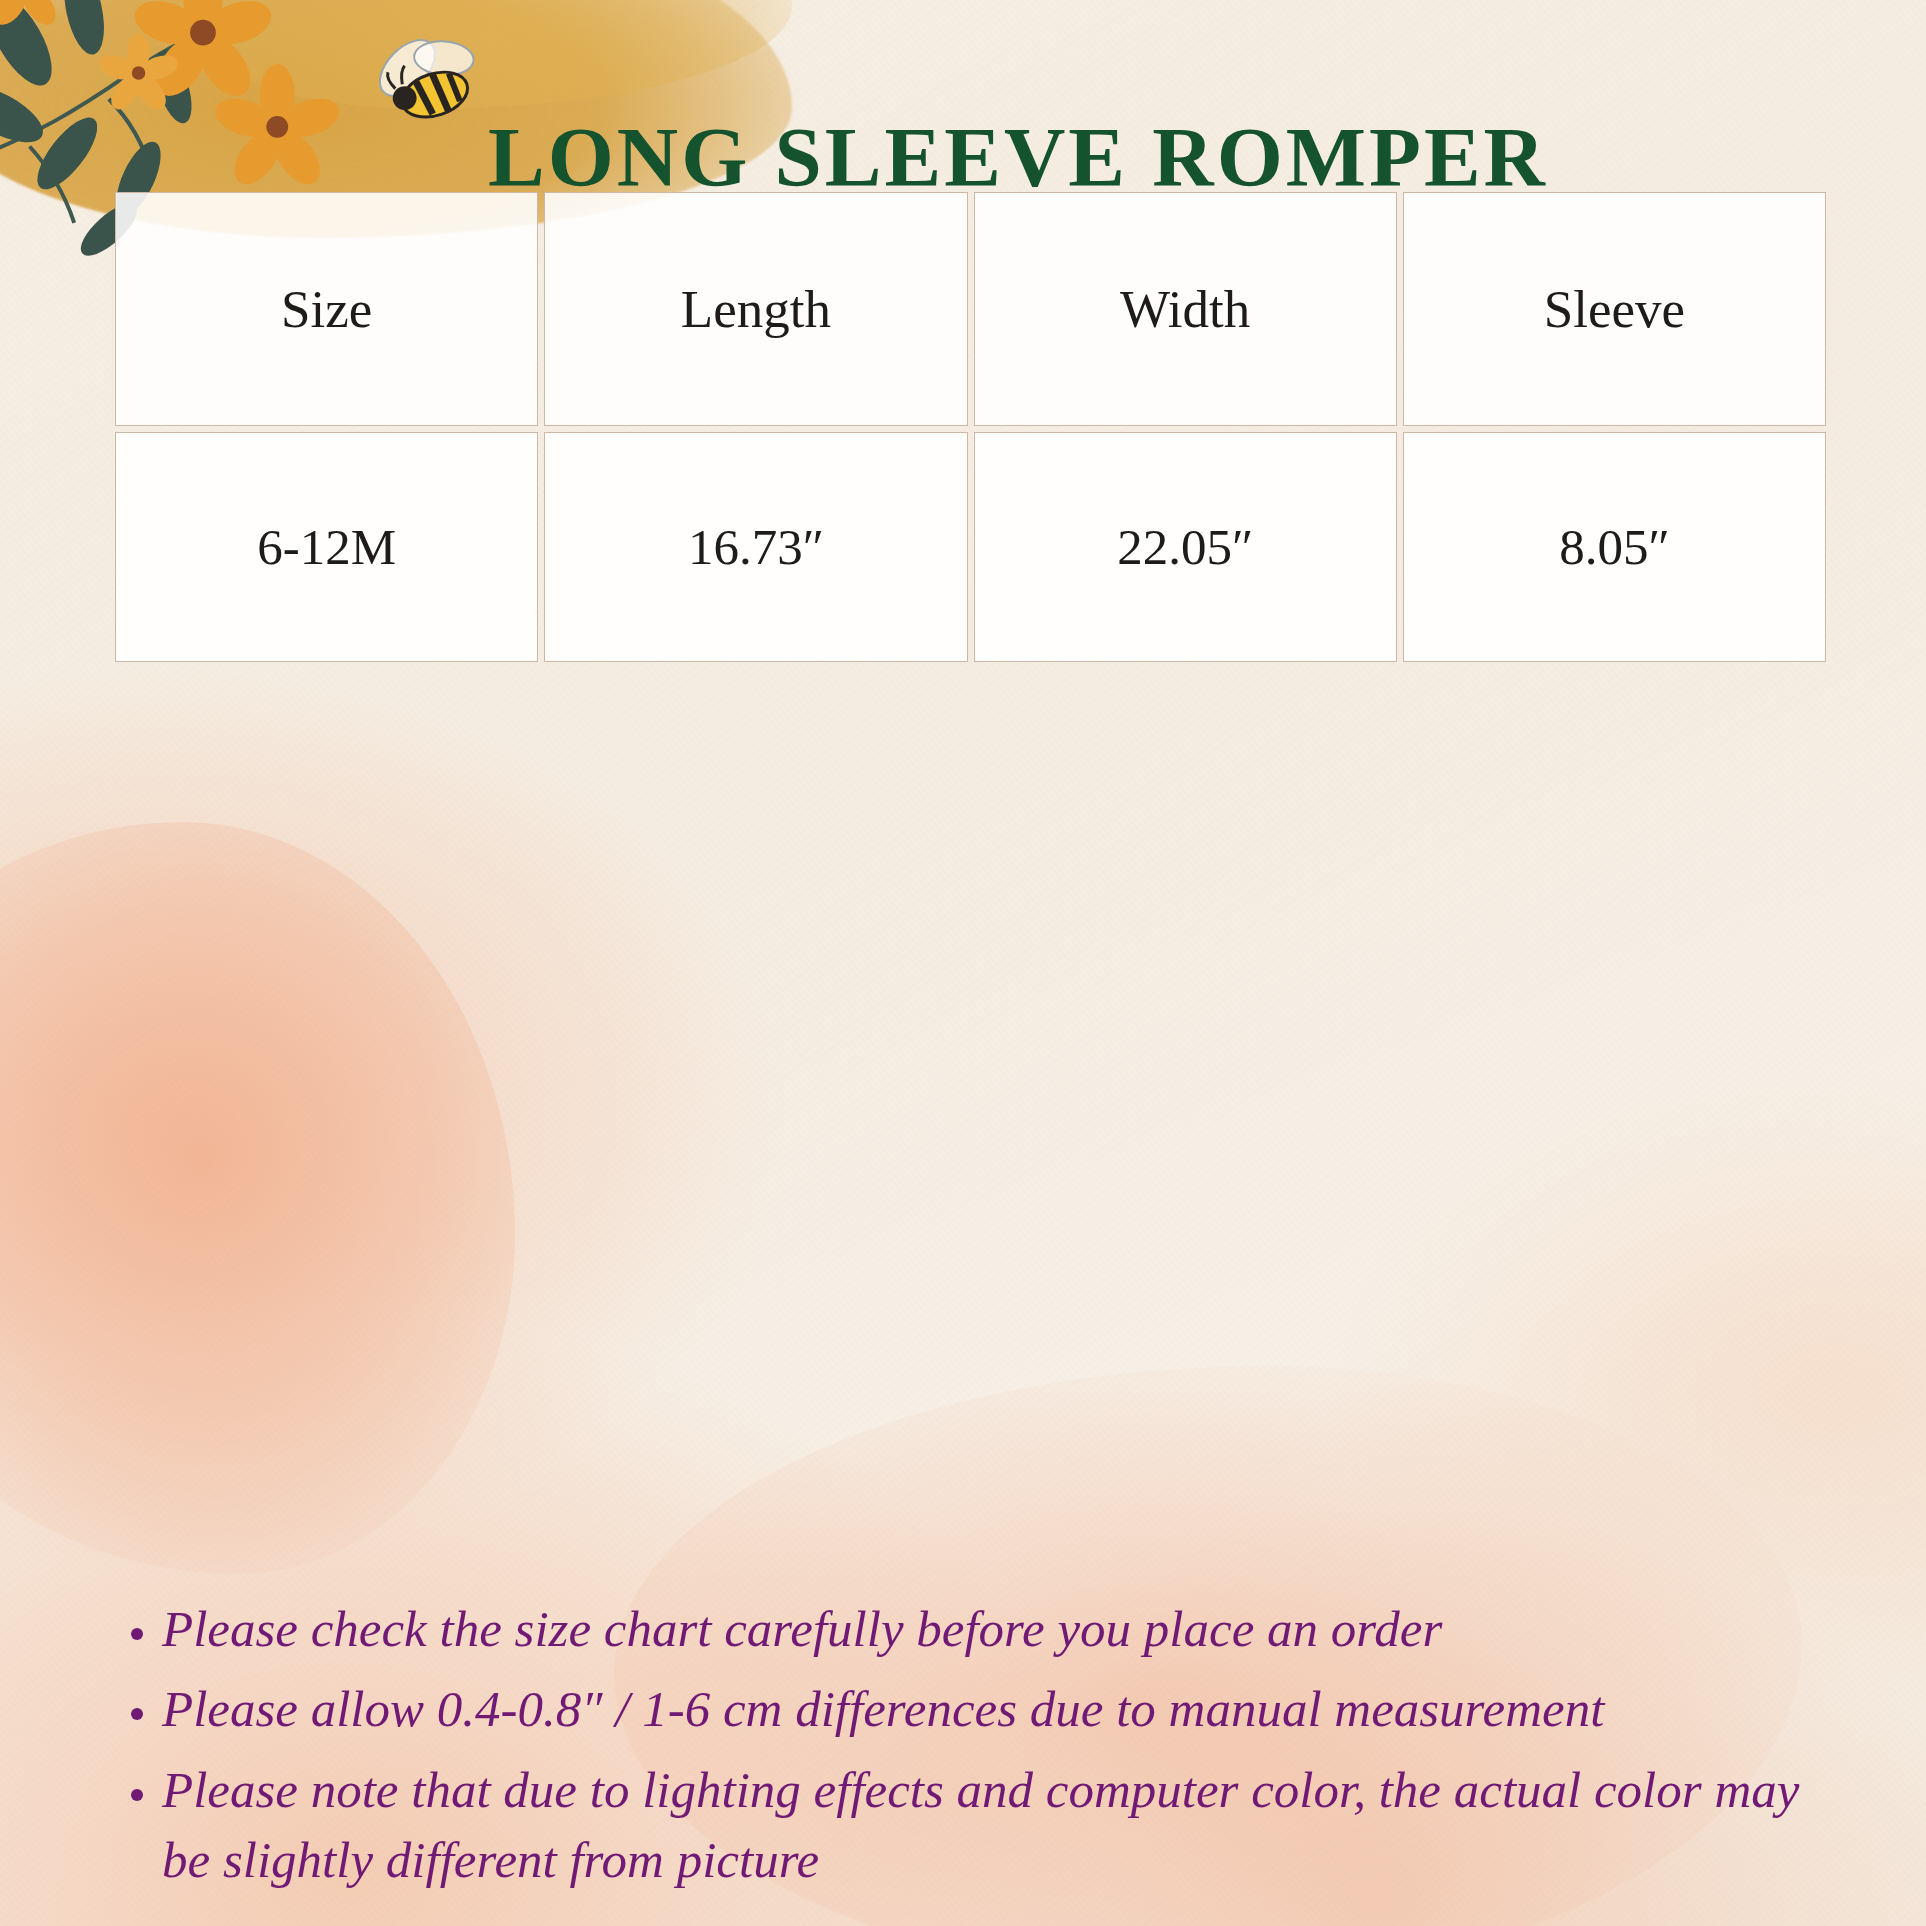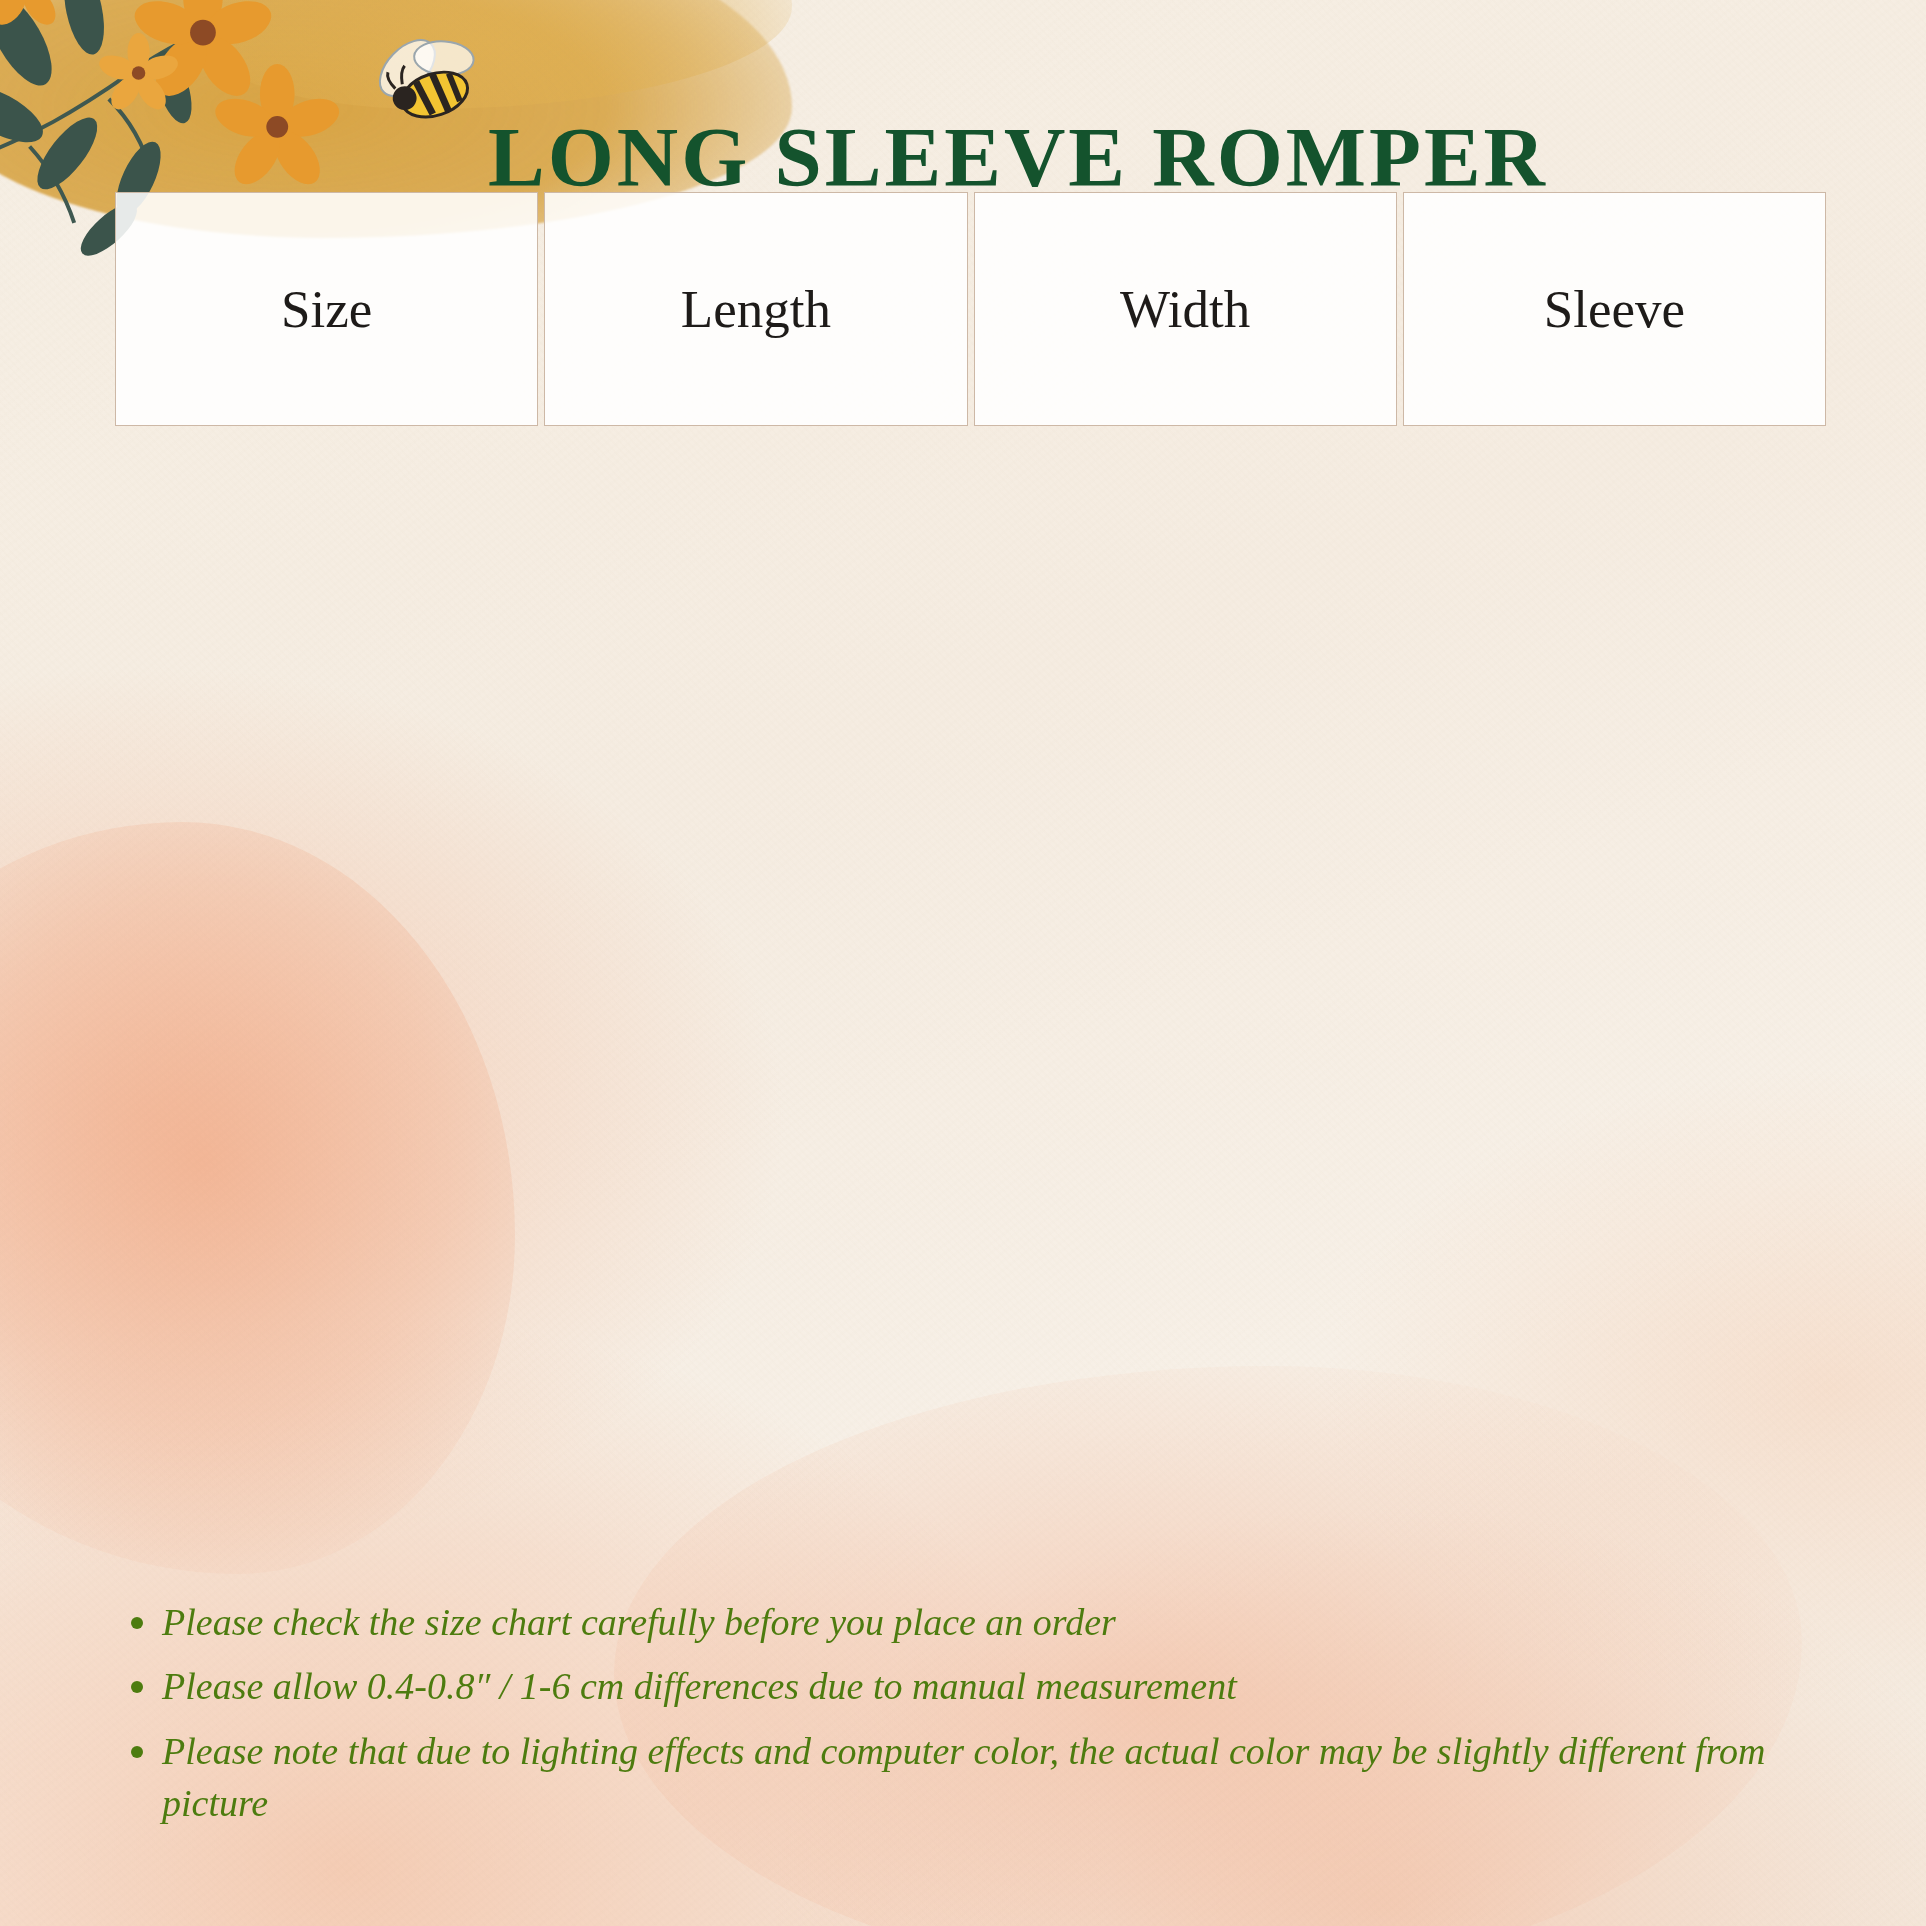--- a/index.html
+++ b/index.html
@@ -141,24 +141,24 @@
     background: rgba(255,255,255,0.88);
   }
   td.col-size { width: 22%; }
 
   
   .notes {
     position: absolute;
     left: 107px;
     right: 79px;
     top: 1594px;
-    color: #4d7c0f;
+    color: #701a75;
     font-family: "Liberation Serif", serif;
     font-style: italic;
-    font-size: 38px;
+    font-size: 51px;
     line-height: 1.38;
   }
   .notes ul {
     margin: 0;
     padding-left: 55px;
   }
   .notes li {
     margin-bottom: 10px;
   }
   .notes li::marker {
@@ -257,20 +257,26 @@
   <table class="size-chart">
     <thead>
       <tr class="head">
         <th class="col-size">Size</th>
         <th>Length</th>
         <th>Width</th>
         <th>Sleeve</th>
       </tr>
     </thead>
     <tbody>
+      <tr>
+        <td class="col-size">6-12M</td>
+        <td>16.73″</td>
+        <td>22.05″</td>
+        <td>8.05″</td>
+      </tr>
     </tbody>
   </table>
 </div>
 
 <div class="notes">
   <ul>
     <li>Please check the size chart carefully before you place an order</li>
     <li>Please allow 0.4-0.8″ / 1-6 cm differences due to manual measurement</li>
     <li>Please note that due to lighting effects and computer color, the actual color may be slightly different from picture</li>
   </ul>

